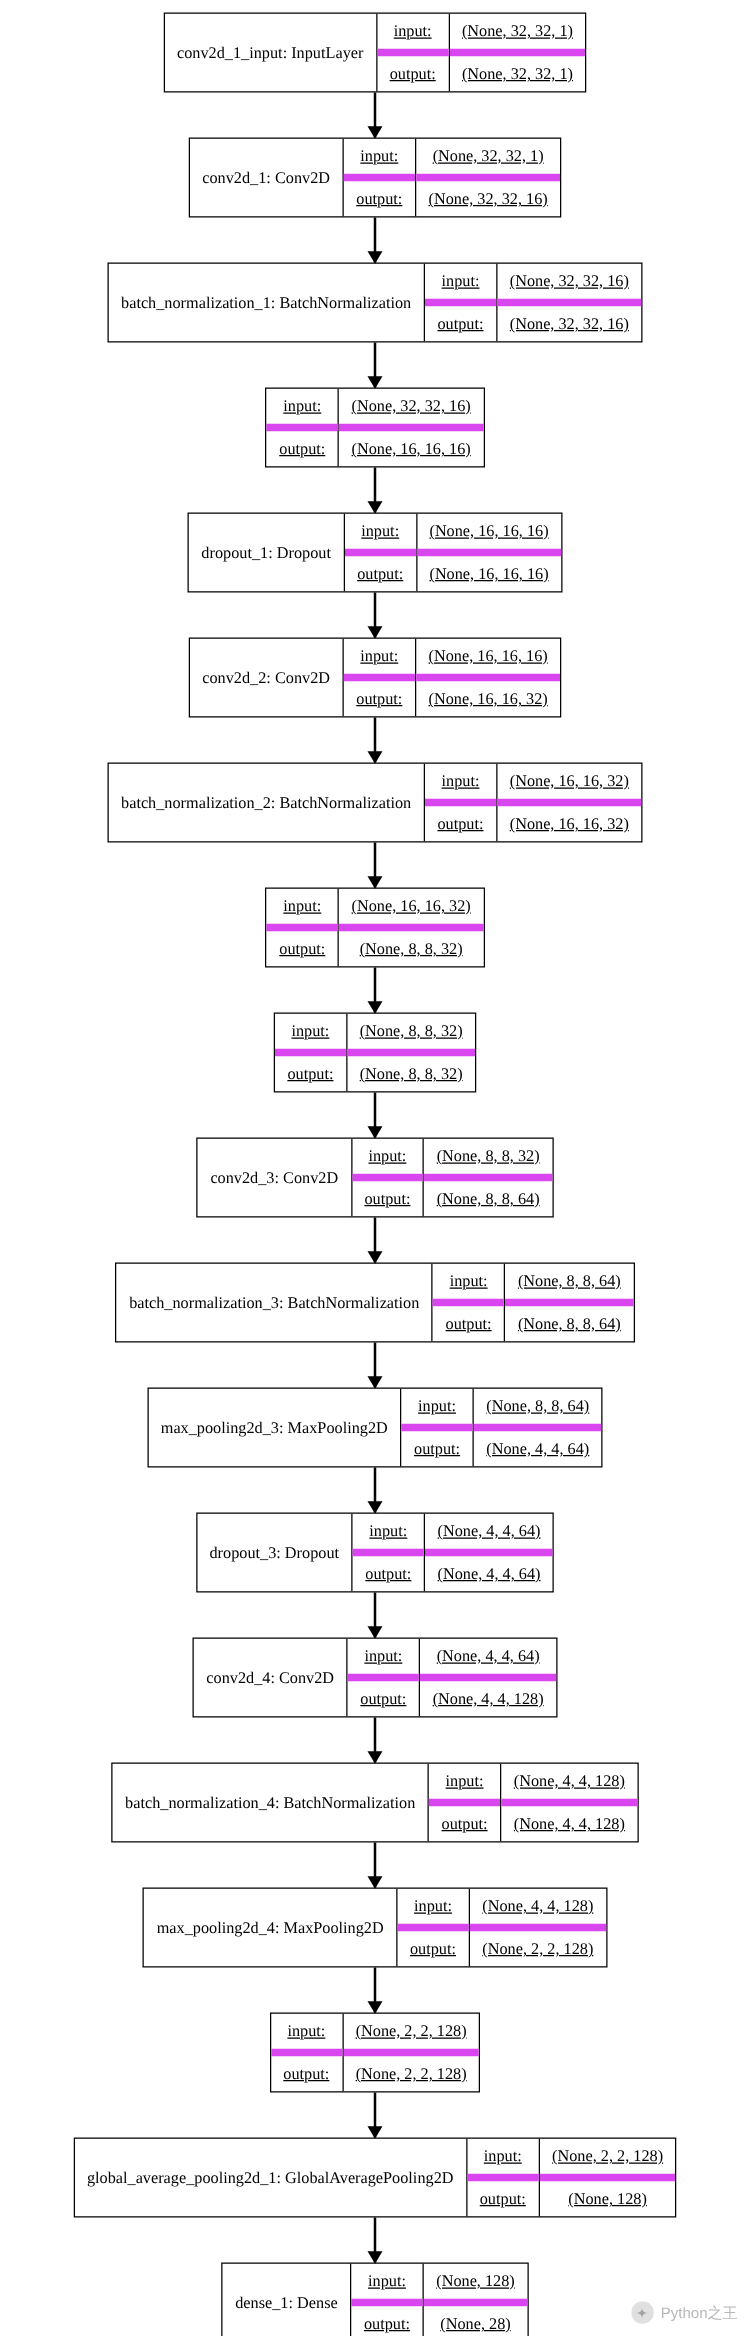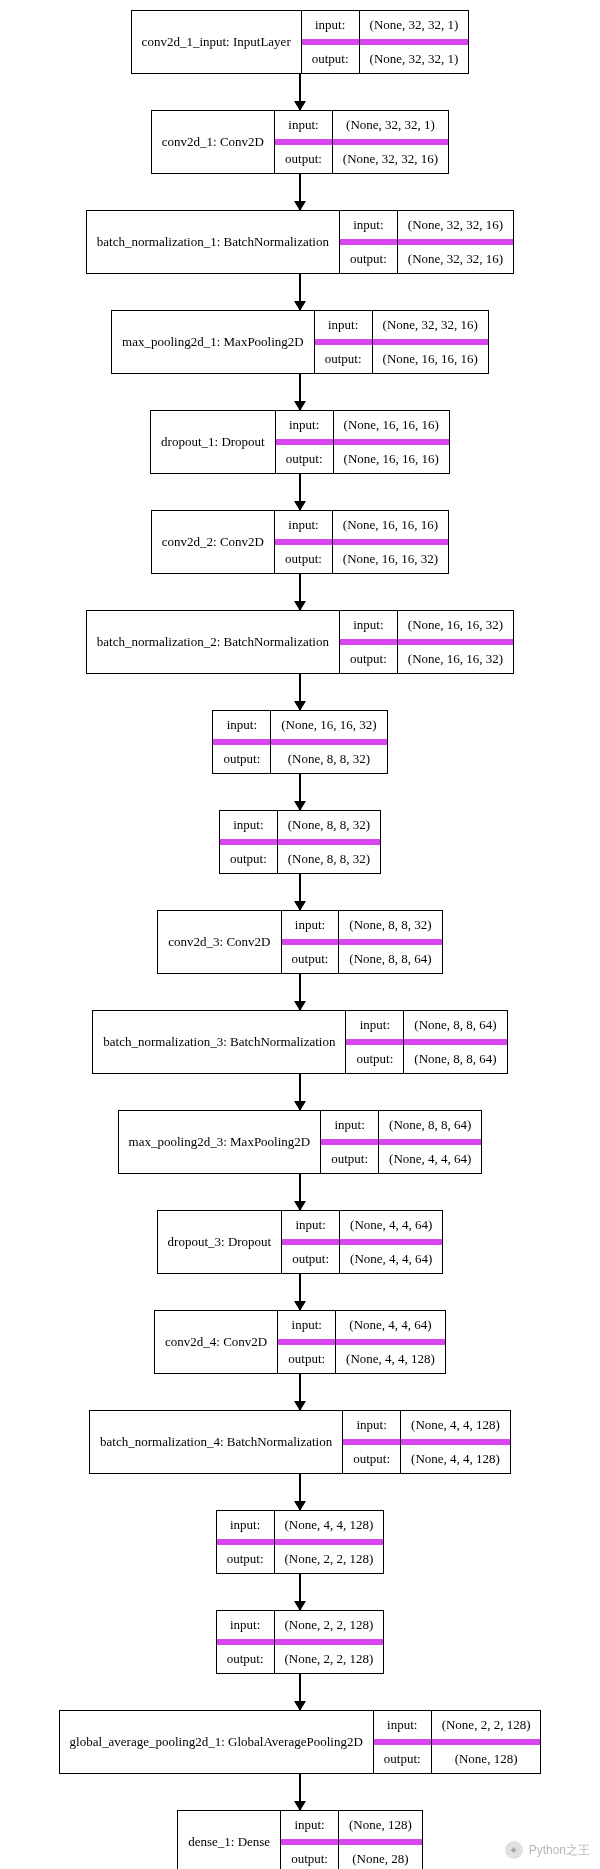--- a/index.html
+++ b/index.html
@@ -26,20 +26,21 @@
     align-items: center;
     justify-content: center;
     padding: 6px 10px;
     border-right: 1px solid #000;
     white-space: nowrap;
   }
   .io-col {
     display: flex;
     flex-direction: column;
     border-right: 1px solid #000;
+    text-decoration: underline;
   }
   .io-col.last { border-right: none; justify-content: space-between; }
   .io-cell {
     padding: 6px 10px;
     text-align: center;
     white-space: nowrap;
   }
   .io-row-sep { border-top: 6px solid #d946ef; }
   .arrow {
     position: relative;
@@ -112,21 +113,20 @@
         <div class="io-cell">input:</div>
         <div class="io-cell io-row-sep">output:</div>
       </div>
       <div class="io-col last">
         <div class="io-cell">(None, 32, 32, 16)</div>
         <div class="io-cell io-row-sep">(None, 32, 32, 16)</div>
       </div>
     </div>
     <div class="arrow"></div>
     <div class="node">
-      <div class="layer-name">max_pooling2d_1: MaxPooling2D</div>
       <div class="io-col">
         <div class="io-cell">input:</div>
         <div class="io-cell io-row-sep">output:</div>
       </div>
       <div class="io-col last">
         <div class="io-cell">(None, 32, 32, 16)</div>
         <div class="io-cell io-row-sep">(None, 16, 16, 16)</div>
       </div>
     </div>
     <div class="arrow"></div>
@@ -254,20 +254,21 @@
         <div class="io-cell">input:</div>
         <div class="io-cell io-row-sep">output:</div>
       </div>
       <div class="io-col last">
         <div class="io-cell">(None, 4, 4, 128)</div>
         <div class="io-cell io-row-sep">(None, 4, 4, 128)</div>
       </div>
     </div>
     <div class="arrow"></div>
     <div class="node">
+      <div class="layer-name">max_pooling2d_4: MaxPooling2D</div>
       <div class="io-col">
         <div class="io-cell">input:</div>
         <div class="io-cell io-row-sep">output:</div>
       </div>
       <div class="io-col last">
         <div class="io-cell">(None, 4, 4, 128)</div>
         <div class="io-cell io-row-sep">(None, 2, 2, 128)</div>
       </div>
     </div>
     <div class="arrow"></div>

